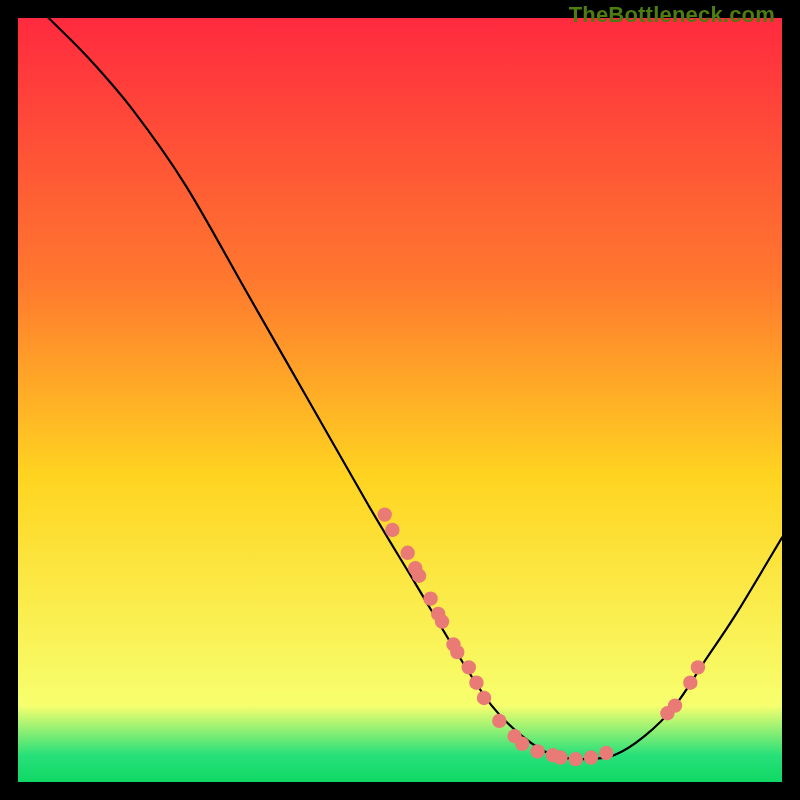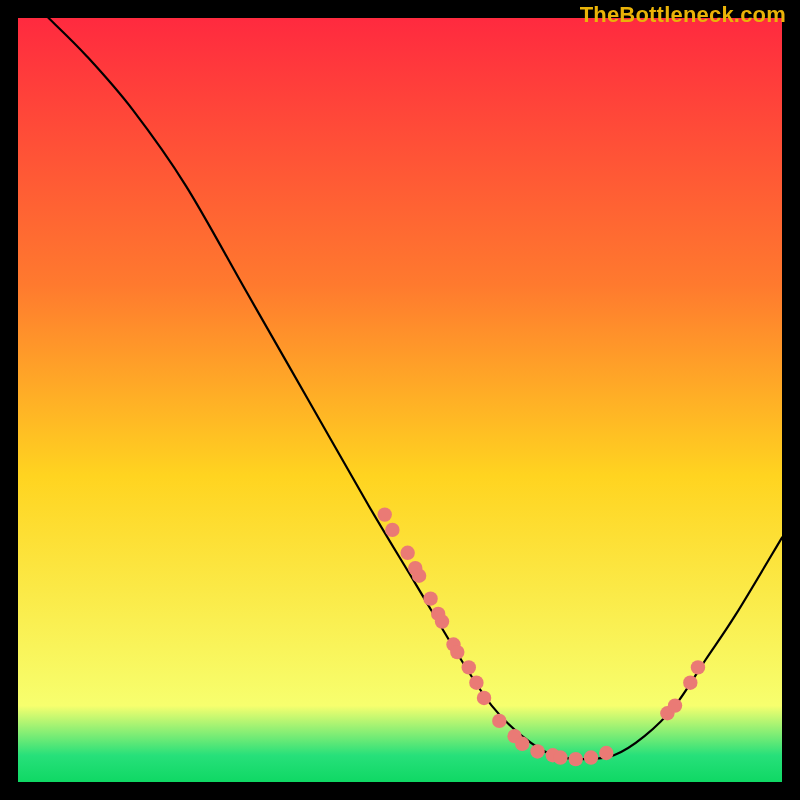--- a/index.html
+++ b/index.html
@@ -25,24 +25,24 @@
     overflow: hidden;
   }
   .plot-svg {
     display: block;
     width: 764px;
     height: 764px;
   }
   .attribution {
     position: absolute;
     top: 2px;
-    right: 14px;
+    right: 25px;
     font-size: 22px;
     font-weight: 600;
-    color: #eab308;
+    color: #4d7c0f;
     letter-spacing: 0.2px;
     margin-left: 29px;
   }
   .curve {
     fill: none;
     stroke: #000000;
     stroke-width: 2.2;
     stroke-linecap: round;
     stroke-linejoin: round;
   }

